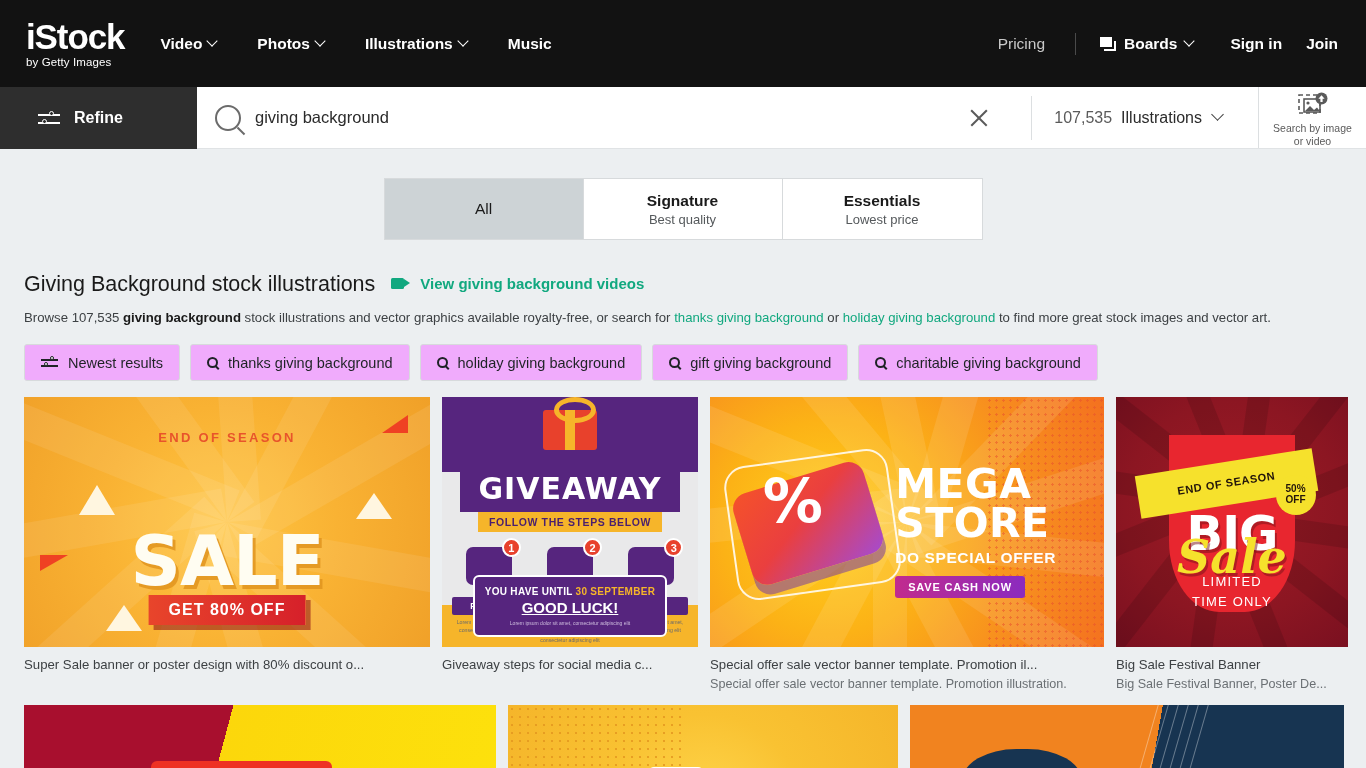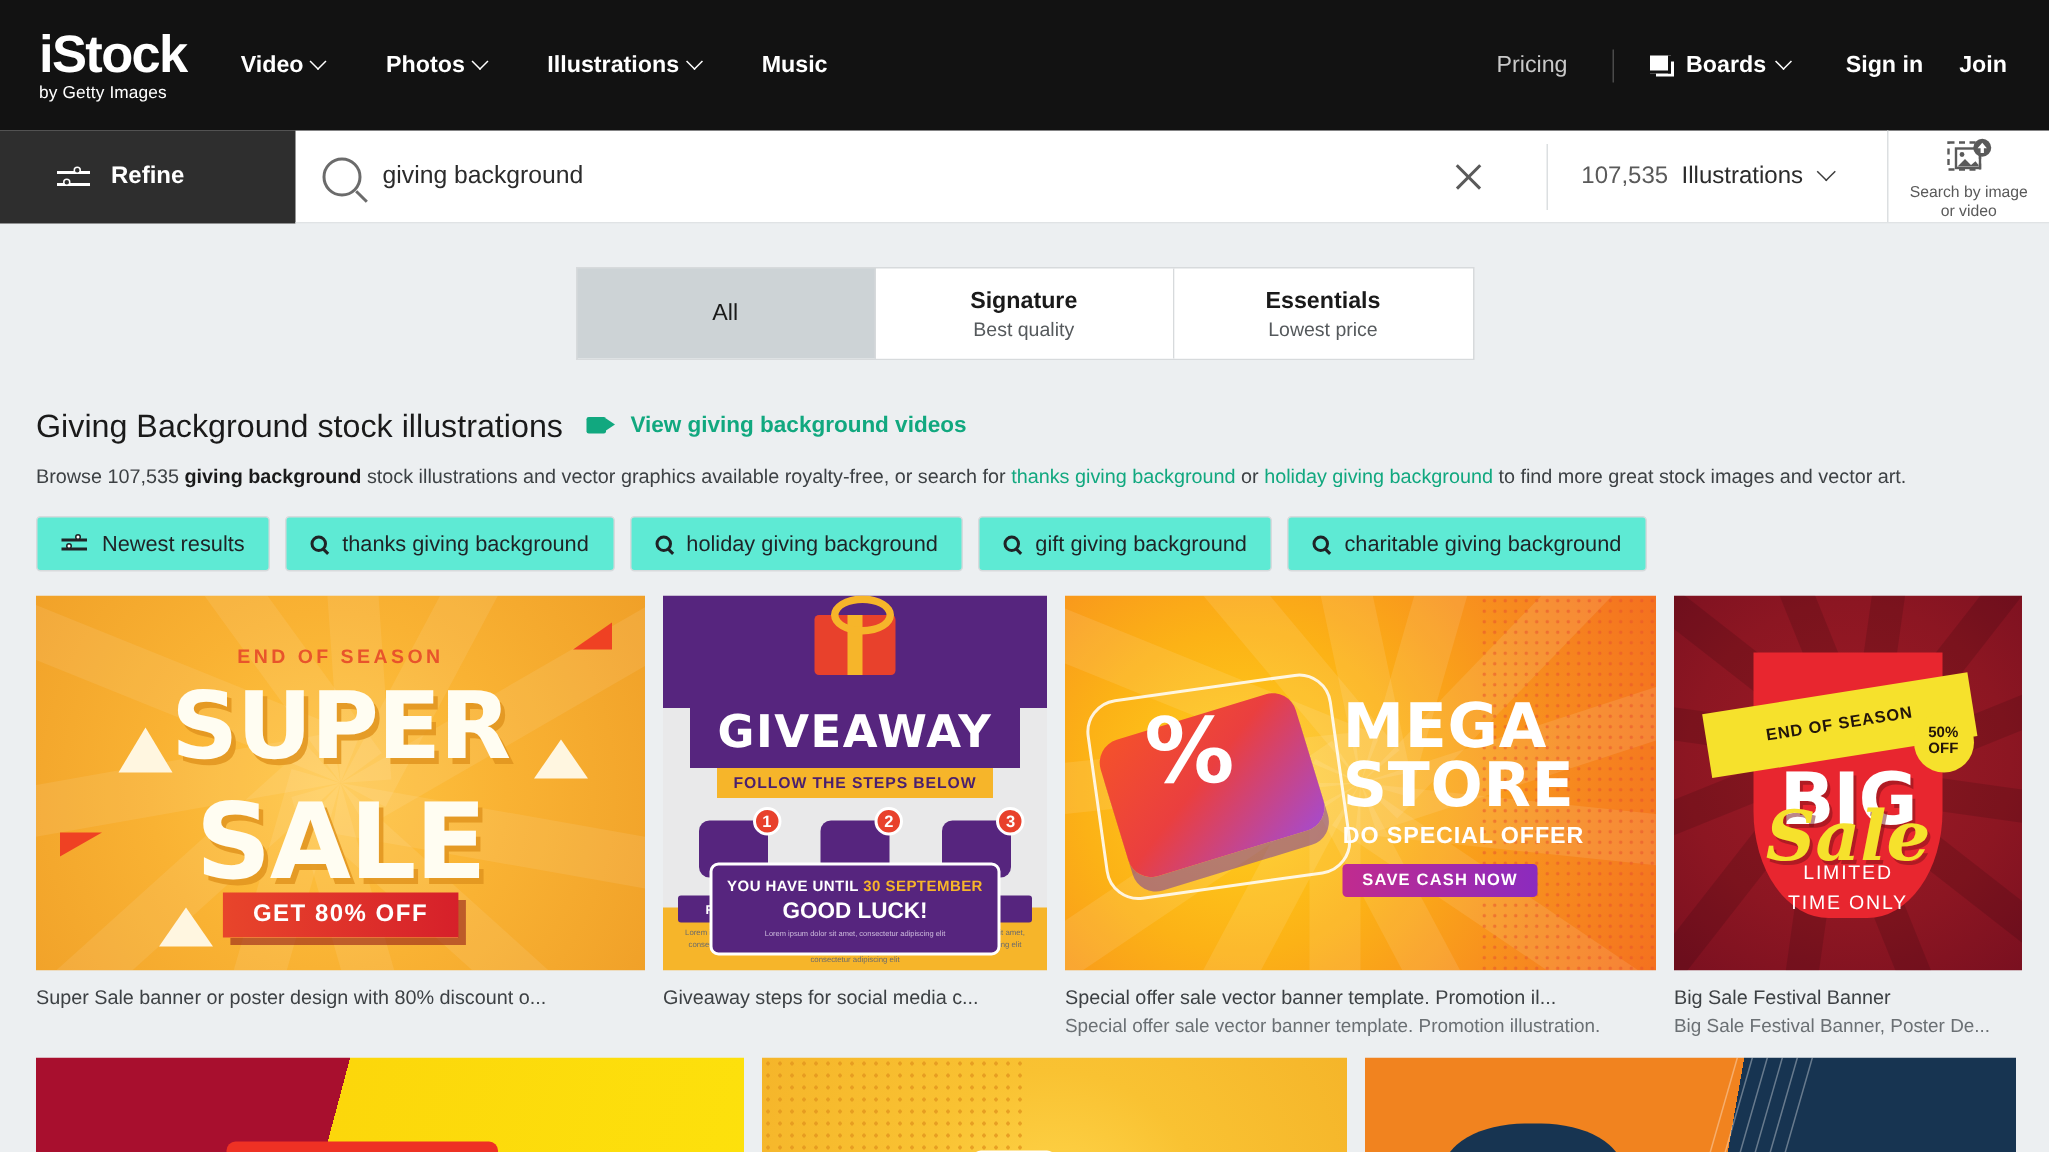--- a/index.html
+++ b/index.html
@@ -152,21 +152,21 @@
     content: ""; position: absolute; right: 0; top: 2px;
     border-top: 4.5px solid transparent; border-bottom: 4.5px solid transparent;
     border-left: 6px solid #11a87f;
   }
   .browse-line { margin-top: 12px; font-size: 13.2px; color: #3d4144; line-height: 1.4; }
   .browse-line b { font-weight: 700; color: #1a1a1a; }
   .browse-line a { color: #11a87f; text-decoration: none; cursor: pointer; }
 
   .chips { display: flex; gap: 10px; margin-top: 17px; }
   .chip {
-    background: #5eead4; border: 1px solid #d7dadc; border-radius: 3px;
+    background: #f0abfc; border: 1px solid #d7dadc; border-radius: 3px;
     height: 37px; display: flex; align-items: center; gap: 10px;
     padding: 0 16px; font-size: 14.5px; color: #1f2326; cursor: pointer;
     white-space: nowrap;
   }
   .chip-slider { width: 17px; height: 13px; position: relative; flex:none;}
   .chip-slider i { position: absolute; left: 0; width: 17px; height: 1.6px; background: #1f2326; }
   .chip-slider i:nth-child(1) { top: 3px; }
   .chip-slider i:nth-child(2) { top: 9px; }
   .chip-slider b { position: absolute; width: 4px; height: 4px; border: 1.5px solid #1f2326; border-radius: 50%; background:#fff;}
   .chip-slider b:nth-child(3) { top: 0px; left: 9px; }
@@ -247,21 +247,21 @@
     border:2px solid #fff;
   }
   .gv-label { background:#56257e; color:#fff; font-size:8.5px; font-weight:700; text-align:center; padding:4px 0; margin-top:12px; border-radius:2px; }
   .gv-lorem { font-size:5.2px; color:#6b6b6b; text-align:center; margin-top:4px; line-height:1.5; }
   .gv-footer {
     position:absolute; left:12%; right:12%; bottom:4%; background:#56257e; border-radius:6px;
     text-align:center; padding:9px 4px; color:#fff; border:2px solid #fff;
   }
   .gv-f1 { font-size:10px; font-weight:700; letter-spacing:.3px; }
   .gv-f1 em { color:#f6b52a; font-style:normal; }
-  .gv-f2 { font-size:15px; font-weight:700; margin-top:2px; }
+  .gv-f2 { font-size:15px; font-weight:700; margin-top:2px;text-decoration:underline; }
   .gv-f3 { font-size:5px; color:#cdbbdd; margin-top:4px; }
 
   
   .art-mega {
     width:100%; height:100%; position:relative; overflow:hidden;
     background: radial-gradient(circle at 30% 52%, #ffd21e 0%, #fcb216 35%, #f78b1f 70%, #f4701f 100%);
   }
   .mega-dots {
     position:absolute; right:0; top:0; width:30%; height:100%;
     background-image: radial-gradient(#e8532b 1.2px, transparent 1.3px);
@@ -507,21 +507,20 @@
             <span style="transform:rotate(266deg)"></span>
               <span style="transform:rotate(298deg)"></span>
             <span style="transform:rotate(330deg)"></span>
           </div>
           <div class="tri" style="right:22px;top:18px;border-left:26px solid transparent;border-bottom:18px solid #ef4123;"></div>
           <div class="tri" style="left:16px;top:158px;border-right:28px solid transparent;border-top:16px solid #ef4123;"></div>
           <div class="tri" style="left:55px;top:88px;border-left:18px solid transparent;border-right:18px solid transparent;border-bottom:30px solid #fff6e0;"></div>
           <div class="tri" style="right:38px;top:96px;border-left:18px solid transparent;border-right:18px solid transparent;border-bottom:26px solid #fff6e0;"></div>
           <div class="tri" style="left:82px;bottom:16px;border-left:18px solid transparent;border-right:18px solid transparent;border-bottom:26px solid #fff6e0;"></div>
           <div class="ss-eos">END OF SEASON</div>
-          <div class="ss-super">SUPER</div>
           <div class="ss-sale">SALE</div>
           <div class="ss-badge">GET 80% OFF</div>
         </div>
       </div>
       <div class="cap">Super Sale banner or poster design with 80% discount o...</div>
     </div>
 
     <div class="card" style="width:256px;">
       <div class="thumb" style="width:256px;height:250px;">
         <div class="art-giveaway">

